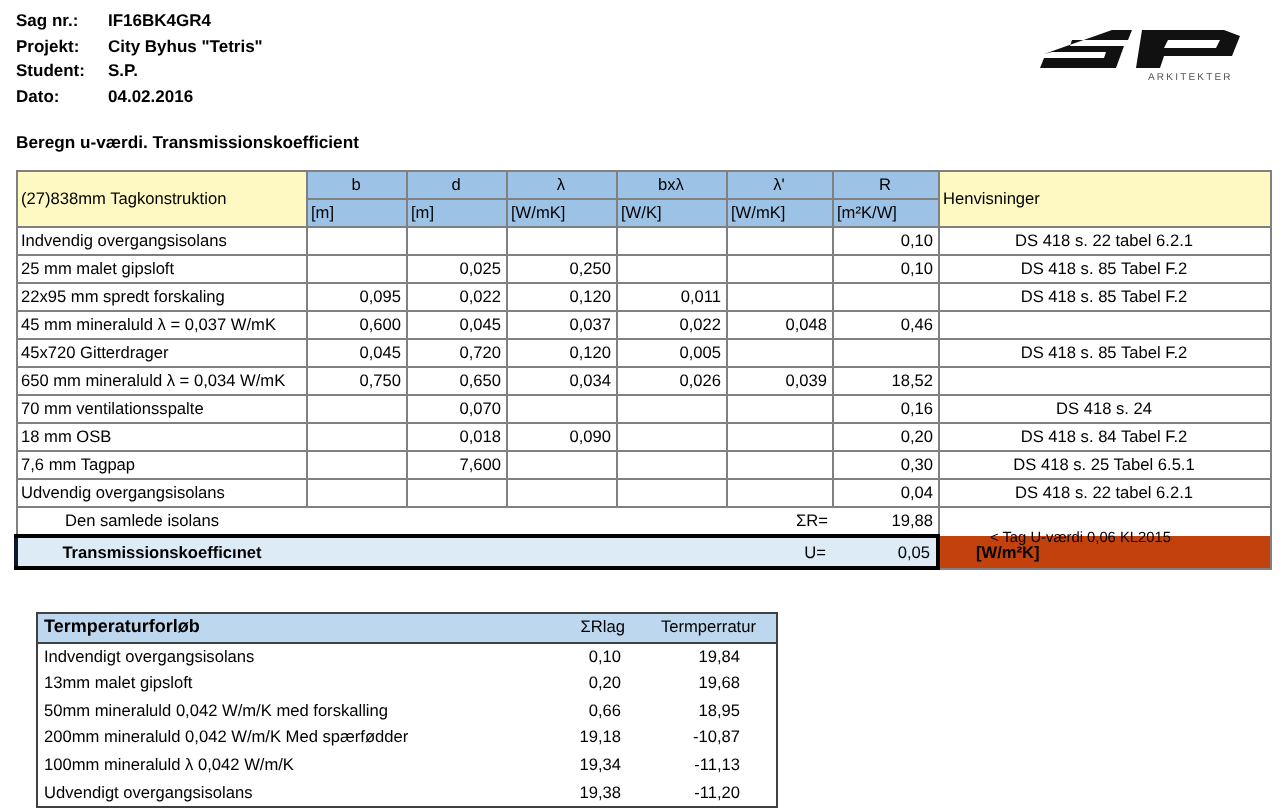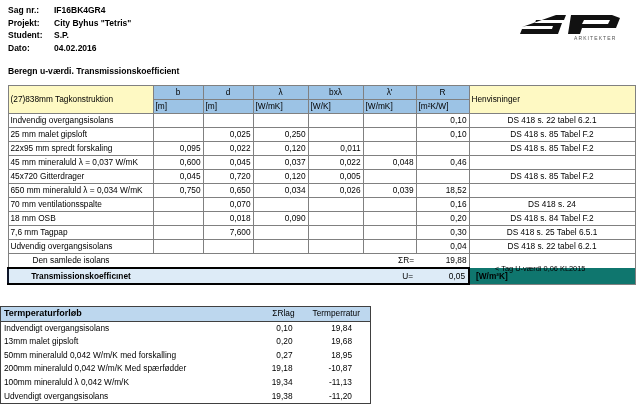--- a/index.html
+++ b/index.html
@@ -114,41 +114,41 @@
     border-left: none;
     border-right: none;
     font-weight: normal;
     height: 14px;
     line-height: 14px;
   }
   .row-u td.u-cap   { border-left: 2px solid #0f172a; text-align: center; font-weight: bold; }
   .row-u td.u-val   { border-right: 2px solid #000000; text-align: right; padding-right: 3px; }
   .row-u td.u-label { text-align: right; font-weight: normal; padding-right: 3px;}
   .row-u td.u-unit {
-    background: #0f766e;
+    background: #c2410c;
     border: none;
     text-align: left;
     font-weight: bold;
-    padding-left: 6px;
+    padding-left: 18px;
   }
   .u-note {
     position: absolute;
     left: 495px;
     top: 264px;
     font-size: 7.4px;
     white-space: nowrap;
   }
 
   
   .main-table { border: 1px solid #808080; }
 
   
   .temp-table {
     position: absolute;
-    left: 0;
+    left: 18px;
     top: 306px;
     width: 370px;
     border-collapse: collapse;
     font-size: 8.3px;
     table-layout: fixed;
     border: 1.5px solid #404040;
     padding-left: 24px;
   }
   .temp-table td {
     padding: 0 3px;
@@ -380,21 +380,21 @@
       <td class="t-num">0,10</td>
       <td class="t-num2">19,84</td>
     </tr>
     <tr>
       <td class="t-desc">13mm malet gipsloft</td>
       <td class="t-num">0,20</td>
       <td class="t-num2">19,68</td>
     </tr>
     <tr>
       <td class="t-desc">50mm mineraluld 0,042 W/m/K med forskalling</td>
-      <td class="t-num">0,27</td>
+      <td class="t-num">0,66</td>
       <td class="t-num2">18,95</td>
     </tr>
     <tr>
       <td class="t-desc">200mm mineraluld 0,042 W/m/K Med spærfødder</td>
       <td class="t-num">19,18</td>
       <td class="t-num2">-10,87</td>
     </tr>
     <tr>
       <td class="t-desc">100mm mineraluld λ 0,042 W/m/K</td>
       <td class="t-num">19,34</td>

